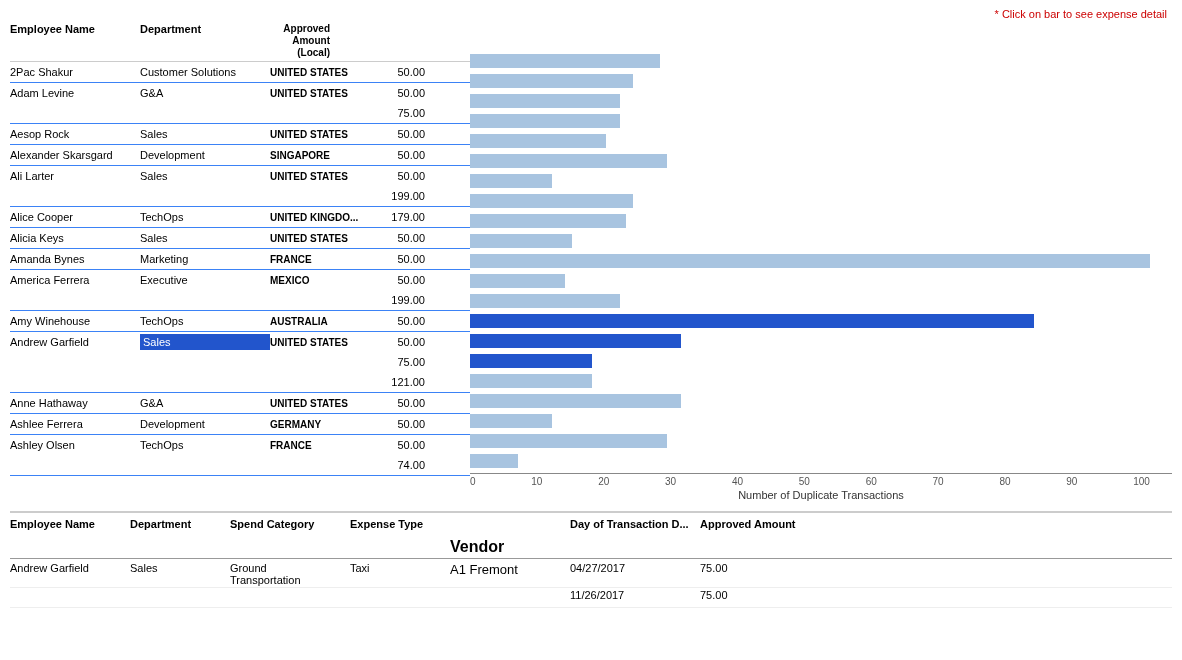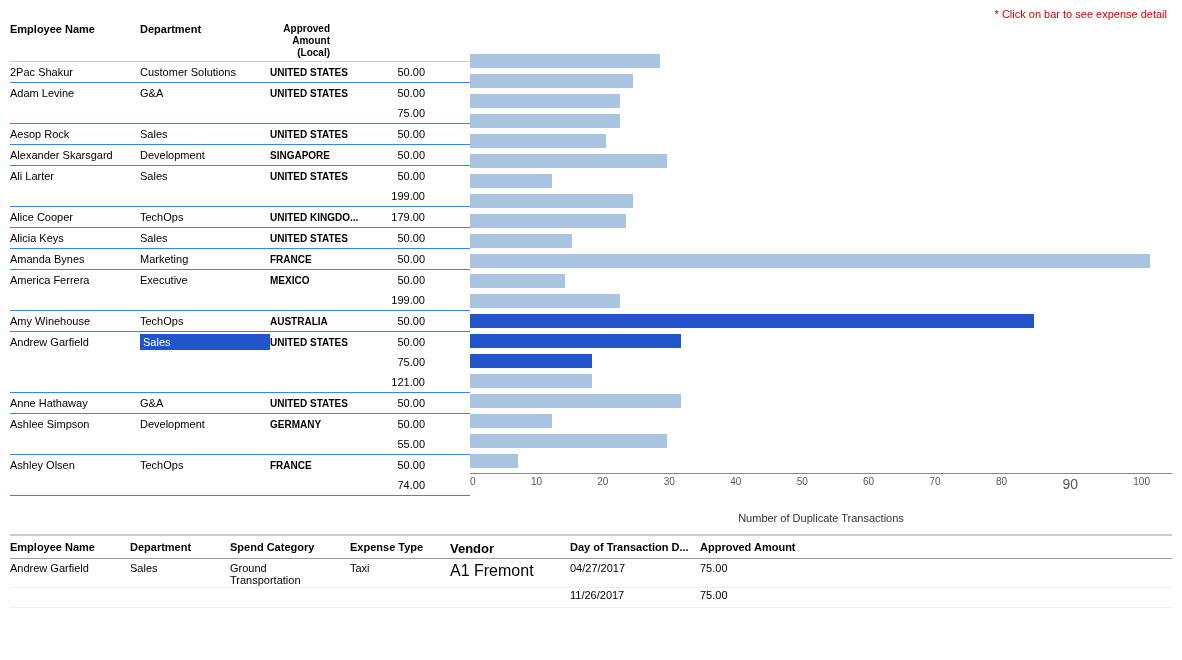--- a/index.html
+++ b/index.html
@@ -94,21 +94,21 @@
       height: 14px;
       background: #a8c4e0;
     }
     .bar.highlight { background: #2255cc; }
     .x-axis-labels {
       display: flex;
       width: 100%;
       justify-content: space-between;
       padding-top: 2px;
     }
-    .x-axis-title { text-align: center; font-size: 11px; margin-top: 20px; color: #333; }
+    .x-axis-title { text-align: center; font-size: 11px; margin-top: 2px; color: #333; }
 
     
     .detail-section {
       margin-top: 10px;
       border-top: 2px solid #ccc;
       padding-top: 5px;
     }
     .detail-headers {
       display: flex;
       font-weight: bold;
@@ -277,30 +277,24 @@
             <div class="row-group">
               <div class="data-row">
                 <div class="emp-cell">Anne Hathaway</div>
                 <div class="dept-cell">G&amp;A</div>
                 <div class="country-cell">UNITED STATES</div>
                 <div class="amount-cell">50.00</div>
               </div>
             </div>
             <div class="row-group">
               <div class="data-row">
-                <div class="emp-cell">Ashlee Simpson</div>
+                <div class="emp-cell">Ashlee Ferrera</div>
                 <div class="dept-cell">Development</div>
                 <div class="country-cell">GERMANY</div>
                 <div class="amount-cell">50.00</div>
-              </div>
-              <div class="data-row">
-                <div class="emp-cell"></div>
-                <div class="dept-cell"></div>
-                <div class="country-cell"></div>
-                <div class="amount-cell">55.00</div>
               </div>
             </div>
             <div class="row-group">
               <div class="data-row">
                 <div class="emp-cell">Ashley Olsen</div>
                 <div class="dept-cell">TechOps</div>
                 <div class="country-cell">FRANCE</div>
                 <div class="amount-cell">50.00</div>
               </div>
               <div class="data-row">
@@ -456,46 +450,46 @@
         <div class="x-axis-labels" id="x-axis-labels" style="display: flex; width: 680px; justify-content: space-between; padding-top: 2px;">
             <span style="font-size: 10px; color: rgb(85, 85, 85);">0</span>
             <span style="font-size: 10px; color: rgb(85, 85, 85);">10</span>
             <span style="font-size: 10px; color: rgb(85, 85, 85);">20</span>
             <span style="font-size: 10px; color: rgb(85, 85, 85);">30</span>
             <span style="font-size: 10px; color: rgb(85, 85, 85);">40</span>
             <span style="font-size: 10px; color: rgb(85, 85, 85);">50</span>
             <span style="font-size: 10px; color: rgb(85, 85, 85);">60</span>
             <span style="font-size: 10px; color: rgb(85, 85, 85);">70</span>
             <span style="font-size: 10px; color: rgb(85, 85, 85);">80</span>
-            <span style="font-size: 14px; color: rgb(85, 85, 85);">90</span>
+            <span style="font-size: 10px; color: rgb(85, 85, 85);">90</span>
             <span style="font-size: 10px; color: rgb(85, 85, 85);">100</span>
           </div>
         <div class="x-axis-title">Number of Duplicate Transactions</div>
       </div>
 
     </div>
 
     <div class="detail-section">
       <div class="detail-headers" id="detail-headers">
           <div style="width: 120px; font-size: 11px;">Employee Name</div>
           <div style="width: 100px; font-size: 11px;">Department</div>
           <div style="width: 120px; font-size: 11px;">Spend Category</div>
           <div style="width: 100px; font-size: 11px;">Expense Type</div>
-          <div style="width: 120px; font-size: 13px;">Vendor</div>
+          <div style="width: 120px; font-size: 16px; margin-top: 20px;">Vendor</div>
           <div style="width: 130px; font-size: 11px;">Day of Transaction D...</div>
           <div style="width: 100px; font-size: 11px;">Approved Amount</div>
         </div>
       <div id="detail-rows">
           <div class="detail-row">
             <div style="width: 120px; font-size: 11px; white-space: pre-wrap;">Andrew Garfield</div>
             <div style="width: 100px; font-size: 11px; white-space: pre-wrap;">Sales</div>
             <div style="width: 120px; font-size: 11px; white-space: pre-wrap;">Ground
 Transportation</div>
             <div style="width: 100px; font-size: 11px; white-space: pre-wrap;">Taxi</div>
-            <div style="width: 120px; font-size: 16px; white-space: pre-wrap;">A1 Fremont</div>
+            <div style="width: 120px; font-size: 13px; white-space: pre-wrap;">A1 Fremont</div>
             <div style="width: 130px; font-size: 11px; white-space: pre-wrap;">04/27/2017</div>
             <div style="width: 100px; font-size: 11px; white-space: pre-wrap;">75.00</div>
           </div>
           <div class="detail-row">
             <div style="width: 120px; font-size: 11px; white-space: pre-wrap;"></div>
             <div style="width: 100px; font-size: 11px; white-space: pre-wrap;"></div>
             <div style="width: 120px; font-size: 11px; white-space: pre-wrap;"></div>
             <div style="width: 100px; font-size: 11px; white-space: pre-wrap;"></div>
             <div style="width: 120px; font-size: 11px; white-space: pre-wrap;"></div>
             <div style="width: 130px; font-size: 11px; white-space: pre-wrap;">11/26/2017</div>

